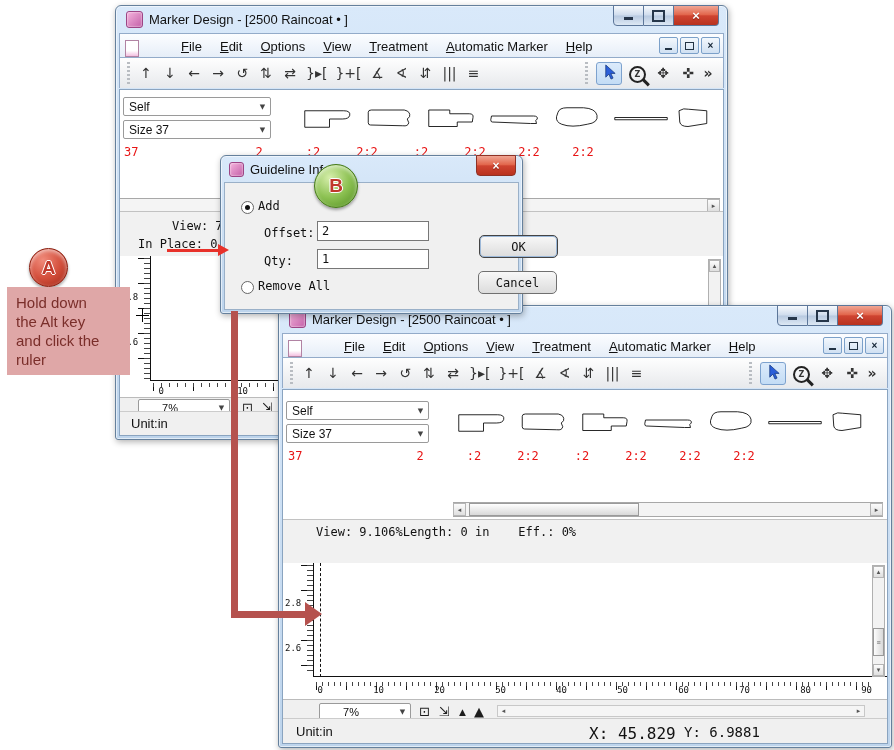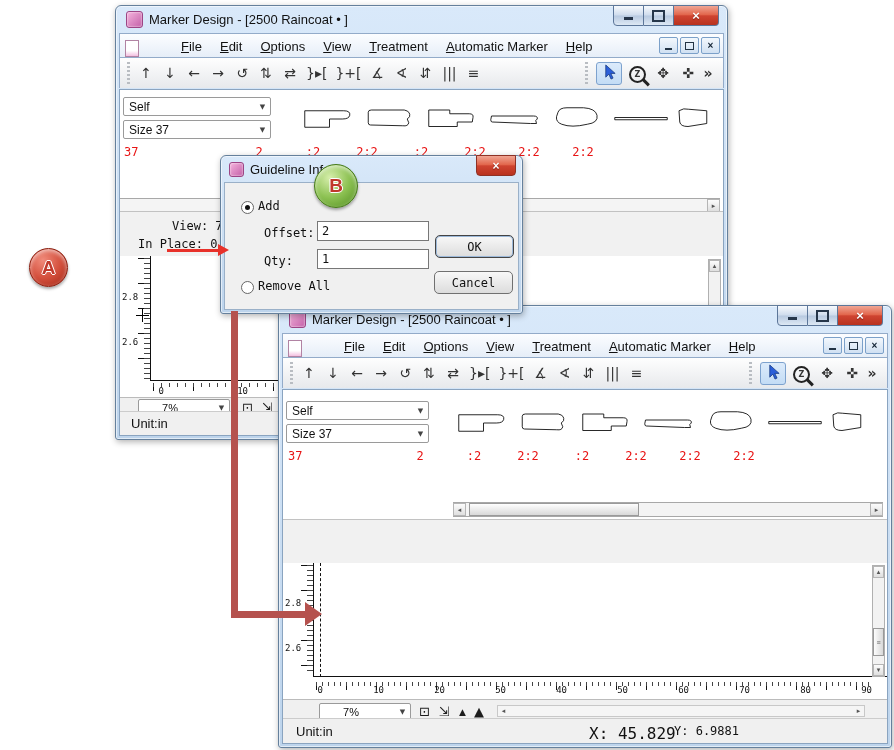--- a/index.html
+++ b/index.html
@@ -97,21 +97,21 @@
   .dlg-client{position:absolute;left:3px;right:3px;top:26px;bottom:3px;background:#f0f0f0;border:1px solid #9ab0c8;}
   .dlg-close{position:absolute;right:6px;top:-1px;width:38px;height:19px;border-radius:0 0 4px 4px;color:#fff;
       font-weight:bold;font-size:12px;display:flex;align-items:center;justify-content:center;
       background:linear-gradient(#f0a593,#e2674d 45%,#cf4431 52%,#b8321f);border:1px solid #8e3226;text-shadow:0 1px 1px #7e1c10;}
   .radio{position:absolute;width:11px;height:11px;border:1px solid #666;border-radius:50%;background:#fff;}
   .radio.checked::after{content:"";position:absolute;left:3px;top:3px;width:5px;height:5px;background:#111;border-radius:50%;}
   .dlg-lbl{position:absolute;font:12px "DejaVu Sans Mono",monospace;}
   .dlg-input{position:absolute;height:20px;background:#fff;border:1px solid #777;font:12px "DejaVu Sans Mono",monospace;
       padding:2px 4px;box-sizing:border-box;width:112px;}
   .dlg-btn{position:absolute;width:77px;height:21px;background:linear-gradient(#f8f8f8,#dcdcdc);border:1px solid #707070;
-      border-radius:5px;font:12px "DejaVu Sans Mono",monospace;display:flex;align-items:center;justify-content:center;}
+      border-radius:5px;font:12px "DejaVu Sans Mono",monospace;display:flex;align-items:center;justify-content:center;margin-left:44px;}
   .dlg-btn.default{border-color:#444;box-shadow:inset 0 0 0 1px #9cb8d8;}
   
   .badge{position:absolute;border-radius:50%;display:flex;align-items:center;justify-content:center;
       font-weight:bold;font-size:19px;z-index:40;
       box-shadow:0 2px 3px rgba(0,0,0,.35),inset 0 2px 4px rgba(255,255,255,.65);}
   .badge b{color:#c0392b;text-shadow:-1px 0 0 #fff,1px 0 0 #fff,0 -1px 0 #fff,0 1px 0 #fff;}
   .badge-a{left:29px;top:248px;width:37px;height:37px;border:1px solid #8a1d0e;
       background:radial-gradient(circle at 35% 30%,#f08a7a,var(--badge-a) 50%,#9e2312);}
   .badge-b{left:314px;top:164px;width:42px;height:42px;border:1px solid #467a18;
       background:radial-gradient(circle at 35% 30%,#d6eeab,var(--badge-b) 50%,#4e8a1d);}
@@ -391,20 +391,21 @@
           <span>2:2</span>
           <span>2:2</span>
           <span>2:2</span>
         </div>
       <div class="hscroll" style="left:170px;right:4px;top:112px">
         <span class="sbtn" style="left:0">◂</span>
         <div class="hthumb" style="left:16px;width:170px"></div>
         <span class="sbtn" style="right:0">▸</span>
       </div>
       <div class="statuspanel" style="top:129px;height:43px">
+        <span class="mono" style="left:33px;top:5px">View: 9.106%Length: 0 in    Eff.: 0%</span>
       </div>
       <div class="canvas" style="top:173px;height:114px">
         <div class="vruler"></div>
         <div class="vlbls" style="top:35px">
 
         <span class="mono9">2.8</span>
             <span class="mono9">2.6</span>
           </div>
         <i class="vline" style="left:30px"></i>
         <i class="vdash" style="left:37px"></i>
@@ -442,21 +443,21 @@
         <span class="bicon" style="left:176px;top:8px;font-size:9px">▲</span>
         <span class="bicon" style="left:191px;top:5px">▲</span>
         <div class="ministrip" style="left:214px;right:22px;top:5px">
           <span class="sbtn" style="left:0;width:11px;border:none;background:none">◂</span>
           <span class="sbtn" style="right:0;width:11px;border:none;background:none">▸</span>
         </div>
       </div>
       <div class="statusbar" style="height:24px">
         <span style="left:13px;top:5px">Unit:in</span>
         <span class="mono" style="left:306px;top:5px;font-size:16px">X: 45.829</span>
-        <span class="mono" style="left:391px;top:5px;font-size:12px">Y: 6.9881</span>
+        <span class="mono" style="left:401px;top:5px;font-size:14px">Y: 6.9881</span>
       </div>
     </div>
   </section>
 
   <section class="w" style="left:220px;top:155px;width:301px;height:157px;z-index:30">
     <div class="titlebar" style="height:26px;padding-left:8px">
       <span class="appicon" style="width:13px;height:13px"></span>
       <span>Guideline Info</span>
       <span class="dlg-close">×</span>
     </div>
@@ -473,20 +474,24 @@
       <span class="dlg-btn" style="left:209px;top:88px">Cancel</span>
     </div>
   </section>
 
   <div class="badge badge-a">
       <b>A</b>
     </div>
   <div class="badge badge-b">
       <b>B</b>
     </div>
+  <div class="note">Hold down
+the Alt key
+and click the
+ruler</div>
   <div class="arrow1">
       <i></i>
       <b></b>
     </div>
   <div class="elbow-v"></div>
   <div class="elbow-h"></div>
   <div class="elbow-head"></div>
 
 </div>
 

